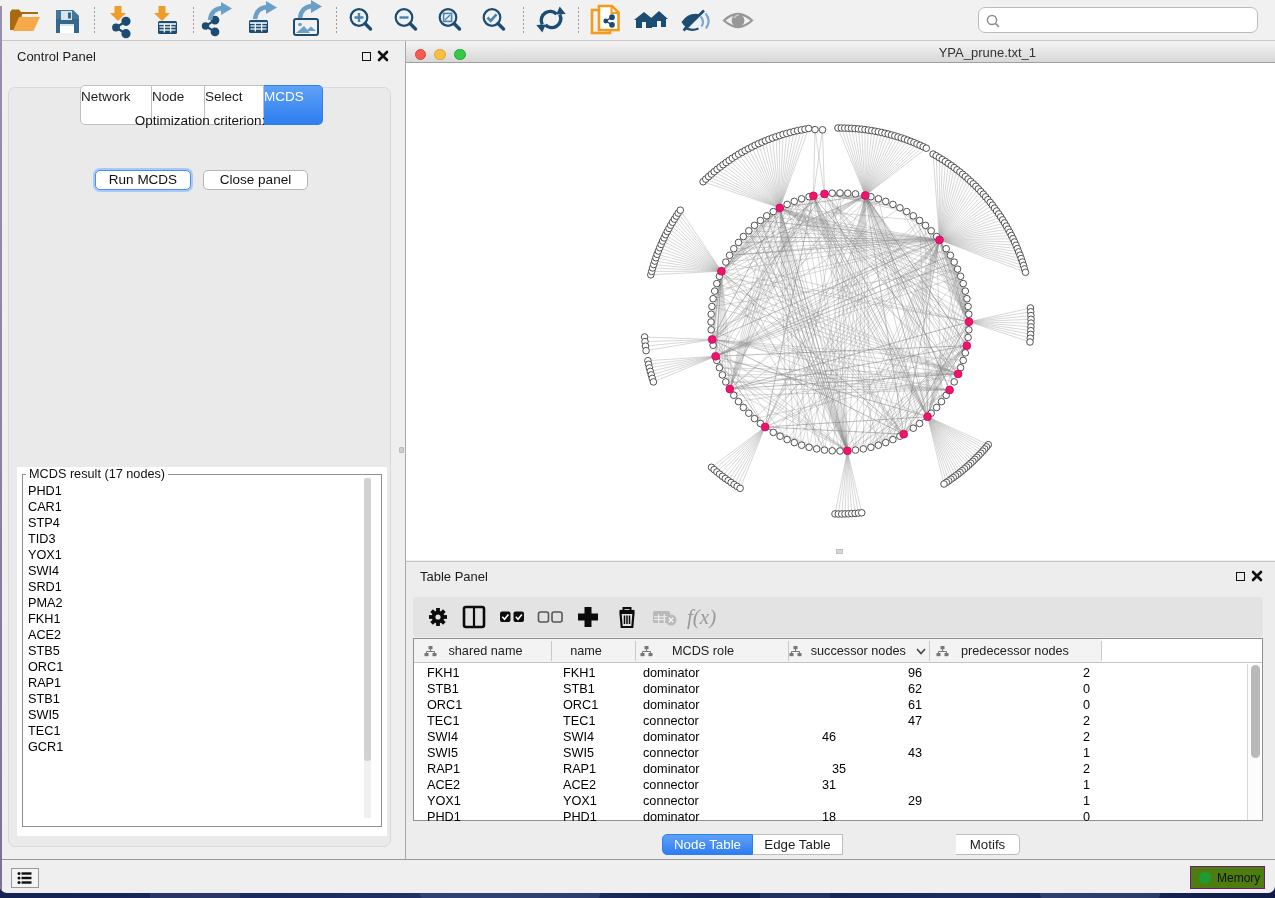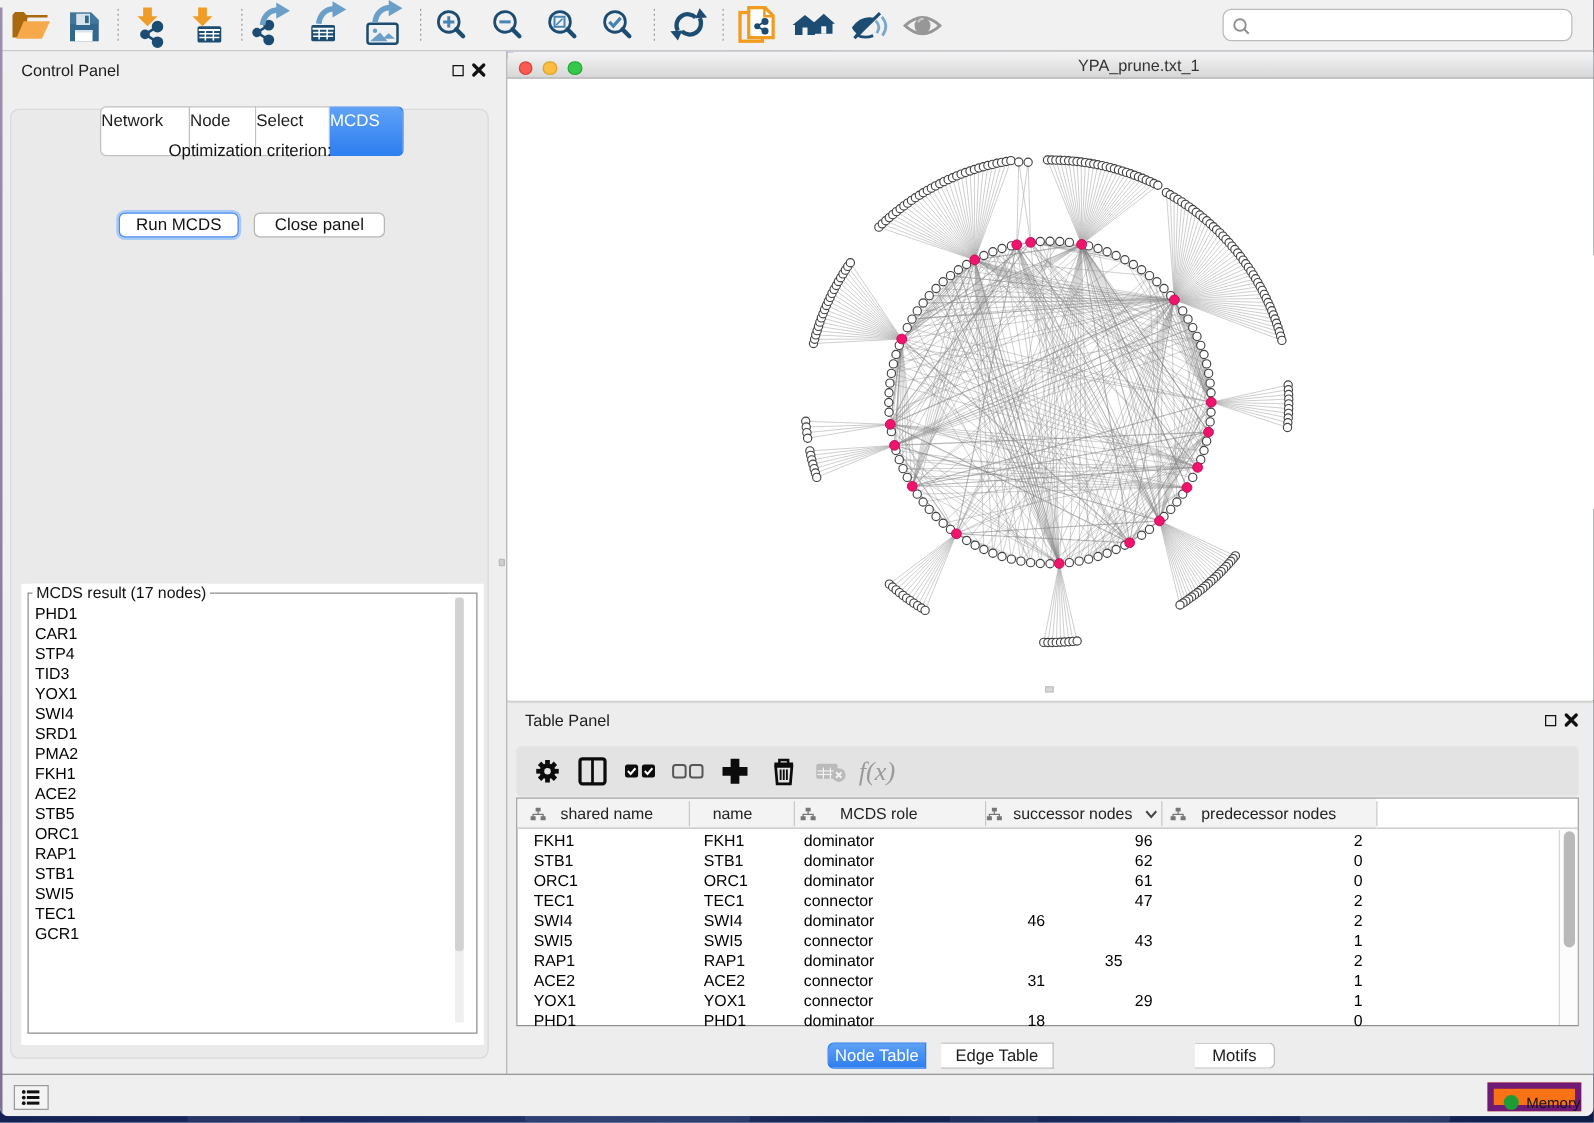--- a/index.html
+++ b/index.html
@@ -76,22 +76,22 @@
     border-left:1px solid #d8d8d8; }
   #tthumb { left:2.5px; top:1px; width:9px; height:93px; background:#b9b9b9; border-radius:5px; }
   
   .btab { top:272px; height:21px; background:#fff; border:1px solid #bdbdbd;
     border-left:none; font-size:13.3px; color:#1c1c1c; text-align:center; line-height:20px; }
   
   #status { left:0; top:859px; width:1275px; height:34px; background:#efefef;
     border-top:1px solid #989898; }
   #listbtn { left:11px; top:8px; width:28px; height:20px; background:#f4f4f4;
     border:1px solid #9a9a9a; }
-  #membtn { left:1190px; top:6px; width:75px; height:23px; background:#f97316;
-    border:5px solid #701a75; font-size:12px; color:#111; }
+  #membtn { left:1190px; top:6px; width:75px; height:23px; background:#4d7c0f;
+    border:1px solid #701a75; font-size:12px; color:#111; }
 </style></head>
 <body>
 <div class="abs" id="wallpaper"></div>
 <div class="abs" style="left:420px;top:890px;width:180px;height:8px;background:#3d4f82;opacity:.5;border-radius:3px"></div>
 <div class="abs" style="left:1040px;top:891px;width:120px;height:7px;background:#4a5a88;opacity:.45;border-radius:3px"></div>
 <div class="abs" style="left:150px;top:892px;width:90px;height:6px;background:#33406e;opacity:.6"></div>
 <div class="abs" style="left:760px;top:892px;width:70px;height:6px;background:#2c3a6b;opacity:.6"></div>
 <div class="abs" id="winwrap">
 <div class="abs" id="toolbar">
       <div class="abs tsep" style="left:93.5px"></div>
@@ -250,21 +250,21 @@
           </div>
         </div>
       </div>
       <div class="abs" id="vsplit"></div>
       <div class="abs" id="vgrip"></div>
       <div class="abs" style="left:406px;top:1px;width:0;height:0;border-top:5px solid #3a6fd8;border-right:5px solid transparent"></div>
       <div class="abs" id="nettitle">
         <div class="abs light" style="left:8.5px;background:#f95a51;border:1px solid #df4139"></div>
         <div class="abs light" style="left:28px;background:#fcbd40;border:1px solid #dfa32f"></div>
         <div class="abs light" style="left:48.3px;background:#35c949;border:1px solid #2aa637"></div>
-        <div class="abs" style="left:380px;top:3px;width:250px;text-align:center;font-size:13px;color:#333">YPA_prune.txt_1</div>
+        <div class="abs" style="left:380px;top:3px;width:250px;text-align:right;font-size:13px;color:#333">YPA_prune.txt_1</div>
       </div>
       <div class="abs" id="netcanvas"><svg width="869" height="497" viewBox="0 0 869 497">
           <g stroke-linecap="round">
 <line x1="373.8" y1="144.9" x2="297.1" y2="118.7" stroke="#adadad" stroke-width="0.6" opacity="0.8"></line>
 <line x1="373.8" y1="144.9" x2="299.8" y2="116.1" stroke="#adadad" stroke-width="0.6" opacity="0.8"></line>
 <line x1="373.8" y1="144.9" x2="302.6" y2="113.6" stroke="#adadad" stroke-width="0.6" opacity="0.8"></line>
 <line x1="373.8" y1="144.9" x2="305.4" y2="111.1" stroke="#adadad" stroke-width="0.6" opacity="0.8"></line>
 <line x1="373.8" y1="144.9" x2="308.2" y2="108.7" stroke="#adadad" stroke-width="0.6" opacity="0.8"></line>
 <line x1="373.8" y1="144.9" x2="311.1" y2="106.3" stroke="#adadad" stroke-width="0.6" opacity="0.8"></line>
 <line x1="373.8" y1="144.9" x2="314.1" y2="104.0" stroke="#adadad" stroke-width="0.6" opacity="0.8"></line>
@@ -1242,42 +1242,42 @@
           <div class="abs cell" style="left:408px;top:89.8px;width:100px;">46</div>
           <div class="abs cell" style="left:576px;top:89.8px;width:100px;text-align:right">2</div>
           <div class="abs cell" style="left:13px;top:105.8px;width:110px">SWI5</div>
           <div class="abs cell" style="left:149px;top:105.8px;width:70px">SWI5</div>
           <div class="abs cell" style="left:229px;top:105.8px;width:100px">connector</div>
           <div class="abs cell" style="left:408px;top:105.8px;width:100px;text-align:right">43</div>
           <div class="abs cell" style="left:576px;top:105.8px;width:100px;text-align:right">1</div>
           <div class="abs cell" style="left:13px;top:121.7px;width:110px">RAP1</div>
           <div class="abs cell" style="left:149px;top:121.7px;width:70px">RAP1</div>
           <div class="abs cell" style="left:229px;top:121.7px;width:100px">dominator</div>
-          <div class="abs cell" style="left:384px;top:121.7px;width:100px;text-align:right">35</div>
+          <div class="abs cell" style="left:418px;top:121.7px;width:100px;">35</div>
           <div class="abs cell" style="left:576px;top:121.7px;width:100px;text-align:right">2</div>
           <div class="abs cell" style="left:13px;top:137.6px;width:110px">ACE2</div>
           <div class="abs cell" style="left:149px;top:137.6px;width:70px">ACE2</div>
           <div class="abs cell" style="left:229px;top:137.6px;width:100px">connector</div>
           <div class="abs cell" style="left:408px;top:137.6px;width:100px;text-align:left">31</div>
           <div class="abs cell" style="left:576px;top:137.6px;width:100px;text-align:right">1</div>
           <div class="abs cell" style="left:13px;top:153.6px;width:110px">YOX1</div>
           <div class="abs cell" style="left:149px;top:153.6px;width:70px">YOX1</div>
           <div class="abs cell" style="left:229px;top:153.6px;width:100px">connector</div>
           <div class="abs cell" style="left:408px;top:153.6px;width:100px;text-align:right">29</div>
           <div class="abs cell" style="left:576px;top:153.6px;width:100px;text-align:right">1</div>
           <div class="abs cell" style="left:13px;top:169.5px;width:110px">PHD1</div>
           <div class="abs cell" style="left:149px;top:169.5px;width:70px">PHD1</div>
           <div class="abs cell" style="left:229px;top:169.5px;width:100px">dominator</div>
           <div class="abs cell" style="left:408px;top:169.5px;width:100px;text-align:left">18</div>
           <div class="abs cell" style="left:576px;top:169.5px;width:100px;text-align:right">0</div>
           <div class="abs" id="tscroll">
             <div class="abs" id="tthumb"></div>
           </div>
         </div>
-        <div class="abs btab" style="left:256px;width:79px;border-left:1px solid #2e7ef0;border-radius:5px 0 0 5px;background:linear-gradient(#5ea1f7,#2e7ef0);color:#fff;border-color:#2e7ef0;">Node Table</div>
+        <div class="abs btab" style="left:256px;width:91px;border-left:1px solid #2e7ef0;border-radius:5px 0 0 5px;background:linear-gradient(#5ea1f7,#2e7ef0);color:#fff;border-color:#2e7ef0;">Node Table</div>
         <div class="abs btab" style="left:347px;width:90px;">Edge Table</div>
         <div class="abs btab" style="left:424px;width:113px;margin-top:36px;">Network Table</div>
         <div class="abs btab" style="left:550px;width:64px;border-radius:0 5px 5px 0;">Motifs</div>
       </div>
     </div>
     <div class="abs" id="status">
       <div class="abs" id="listbtn"><svg width="26" height="18" viewBox="0 0 26 18">
           <g fill="#111">
             <circle cx="7" cy="4.5" r="1.5"></circle>
             <circle cx="7" cy="9" r="1.5"></circle>

